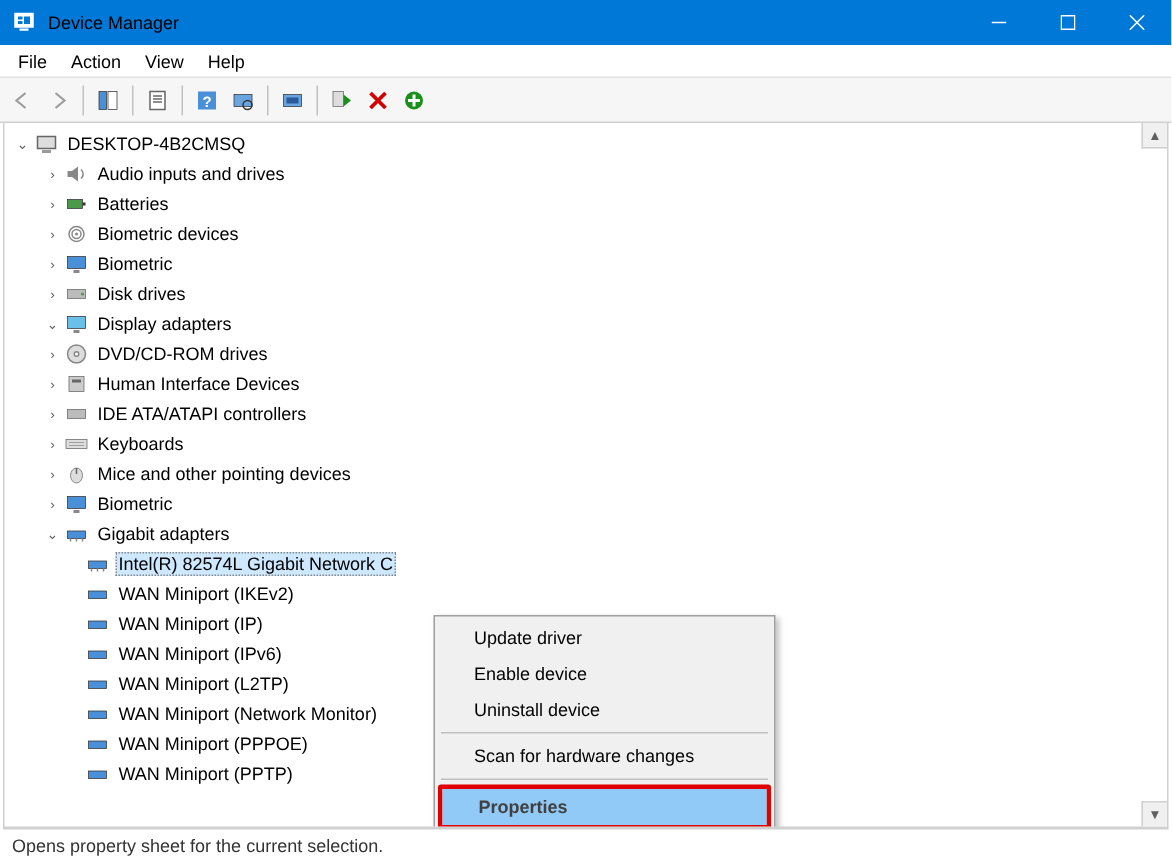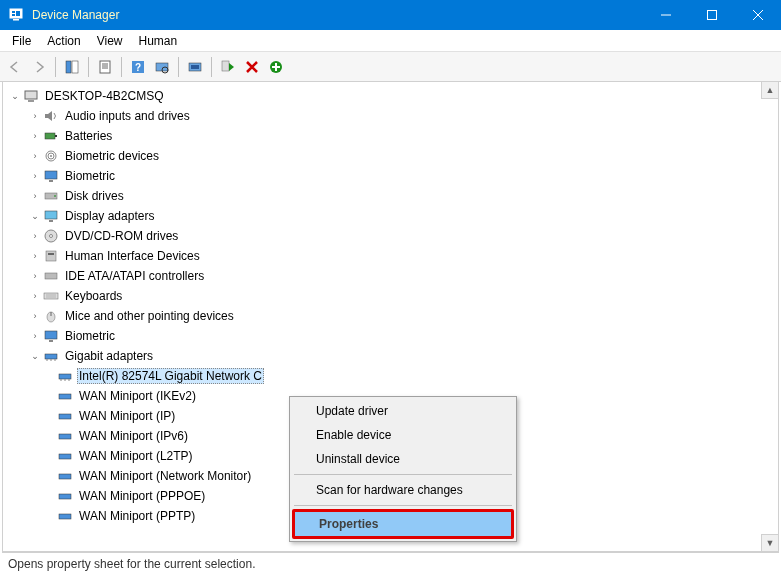--- a/index.html
+++ b/index.html
@@ -1,18 +1,18 @@
 <!DOCTYPE html>
 <html><head>
 <meta charset="utf-8">
 <style>
 * { box-sizing: border-box; margin: 0; padding: 0; font-family: "Segoe UI", Arial, sans-serif; }
 body { width: 781px; height: 572px; background: #fff; overflow: hidden; font-size: 12px; }
 
-.titlebar { height: 30px; background: #0078d7; color: #fef9c3; display: flex; align-items: center; }
+.titlebar { height: 30px; background: #0078d7; color: #000000; display: flex; align-items: center; }
 .titlebar .app-icon { width: 16px; height: 16px; margin: 0 8px; display: inline-block; }
 .titlebar .title { font-size: 12px; flex: 1; }
 .titlebar .win-btn { width: 46px; height: 30px; display: flex; align-items: center; justify-content: center; font-size: 13px; }
 
 .menubar { height: 22px; background: #fff; border-bottom: 1px solid #e1e1e1; display: flex; align-items: center; padding: 0 4px; }
 .menubar .menu-item { padding: 2px 8px; cursor: default; font-size: 12px; }
 
 .toolbar { height: 30px; background: #f6f6f6; border-bottom: 1px solid #d0d0d0; display: flex; align-items: center; padding: 0 4px; gap: 2px; }
 .tool-btn { width: 22px; height: 22px; display: flex; align-items: center; justify-content: center; border: 1px solid transparent; }
 .tool-sep { width: 1px; height: 20px; background: #c0c0c0; margin: 0 3px; }
@@ -23,21 +23,21 @@
 .scroll-arrow { position: absolute; right: 0; width: 17px; height: 17px; background: #f0f0f0; border-left: 1px solid #d0d0d0; display:flex; align-items:center; justify-content:center; font-size:9px; color:#606060;}
 .scroll-arrow.top { top: 0; border-bottom: 1px solid #d0d0d0; }
 .scroll-arrow.bot { bottom: 0; border-top: 1px solid #d0d0d0; }
 
 .node { display: flex; align-items: center; height: 20px; font-size: 12px; white-space: nowrap; }
 .expander { width: 12px; height: 12px; display: inline-flex; align-items: center; justify-content: center; font-size: 9px; color: #606060; flex-shrink: 0; margin-right: 2px;}
 .node-icon { width: 16px; height: 16px; margin-right: 4px; flex-shrink: 0; display: inline-block; }
 .node-label { padding: 1px 2px; }
 .node-label.selected { background: #cde8ff; border: 1px dotted #888; padding: 0 1px;}
 
-.ctx-menu { position: absolute; background: #f0f0f0; border: 1px solid #a0a0a0; box-shadow: 2px 2px 4px rgba(0,0,0,0.25); z-index: 10; font-size: 12px; padding: 2px; width: 228px;}
+.ctx-menu { position: absolute; background: #f0f0f0; border: 1px solid #a0a0a0; box-shadow: 2px 2px 4px rgba(0,0,0,0.25); z-index: 10; font-size: 12px; padding: 2px; width: 228px; margin-top: 14px;}
 .ctx-item { padding: 5px 24px; cursor: default; }
 .ctx-sep { height: 1px; background: #c0c0c0; margin: 3px 2px; }
 .ctx-item.highlight { background: #91c9f7; color: #404040; font-weight: bold; }
 .ctx-highlight-ring { border: 3px solid #e00000; border-radius: 2px; }
 
 .statusbar { height: 22px; border-top: 1px solid #d0d0d0; display: flex; align-items: center; padding: 0 6px; font-size: 12px; color: #333; margin: 0 2px;}
 
 
 .svg { width: 100%; height: 100%; }
 </style>
@@ -70,21 +70,21 @@
         <line x1="0" y1="0" x2="10" y2="10" stroke="#fff" stroke-width="1"></line>
         <line x1="10" y1="0" x2="0" y2="10" stroke="#fff" stroke-width="1"></line>
       </svg>
     </div>
 </div>
 
 <div class="menubar">
   <div class="menu-item">File</div>
   <div class="menu-item">Action</div>
   <div class="menu-item">View</div>
-  <div class="menu-item">Human</div>
+  <div class="menu-item">Help</div>
 </div>
 
 <div class="toolbar">
   <div class="tool-btn disabled">
       <svg width="14" height="14">
         <path d="M9 2 L3 7 L9 12" fill="none" stroke="#333" stroke-width="1.5"></path>
       </svg>
     </div>
   <div class="tool-btn disabled">
       <svg width="14" height="14">

